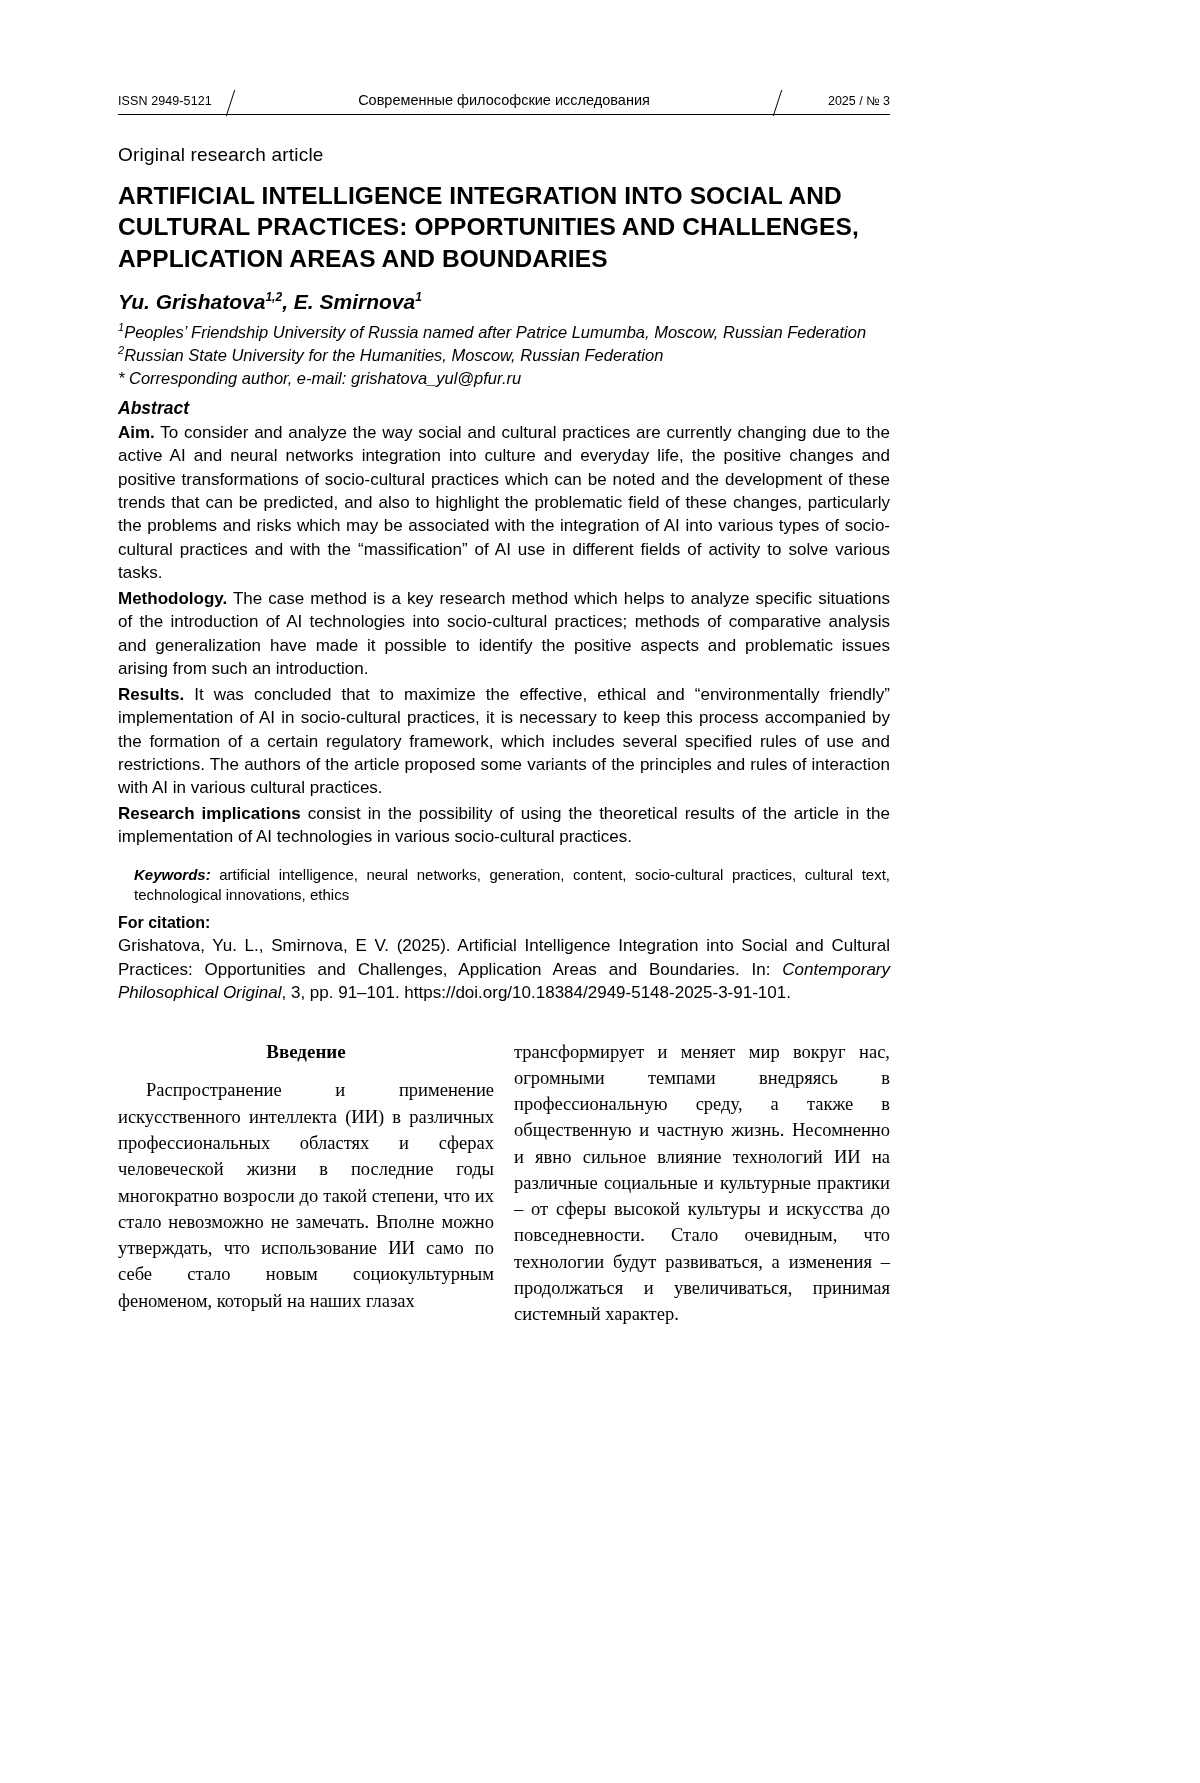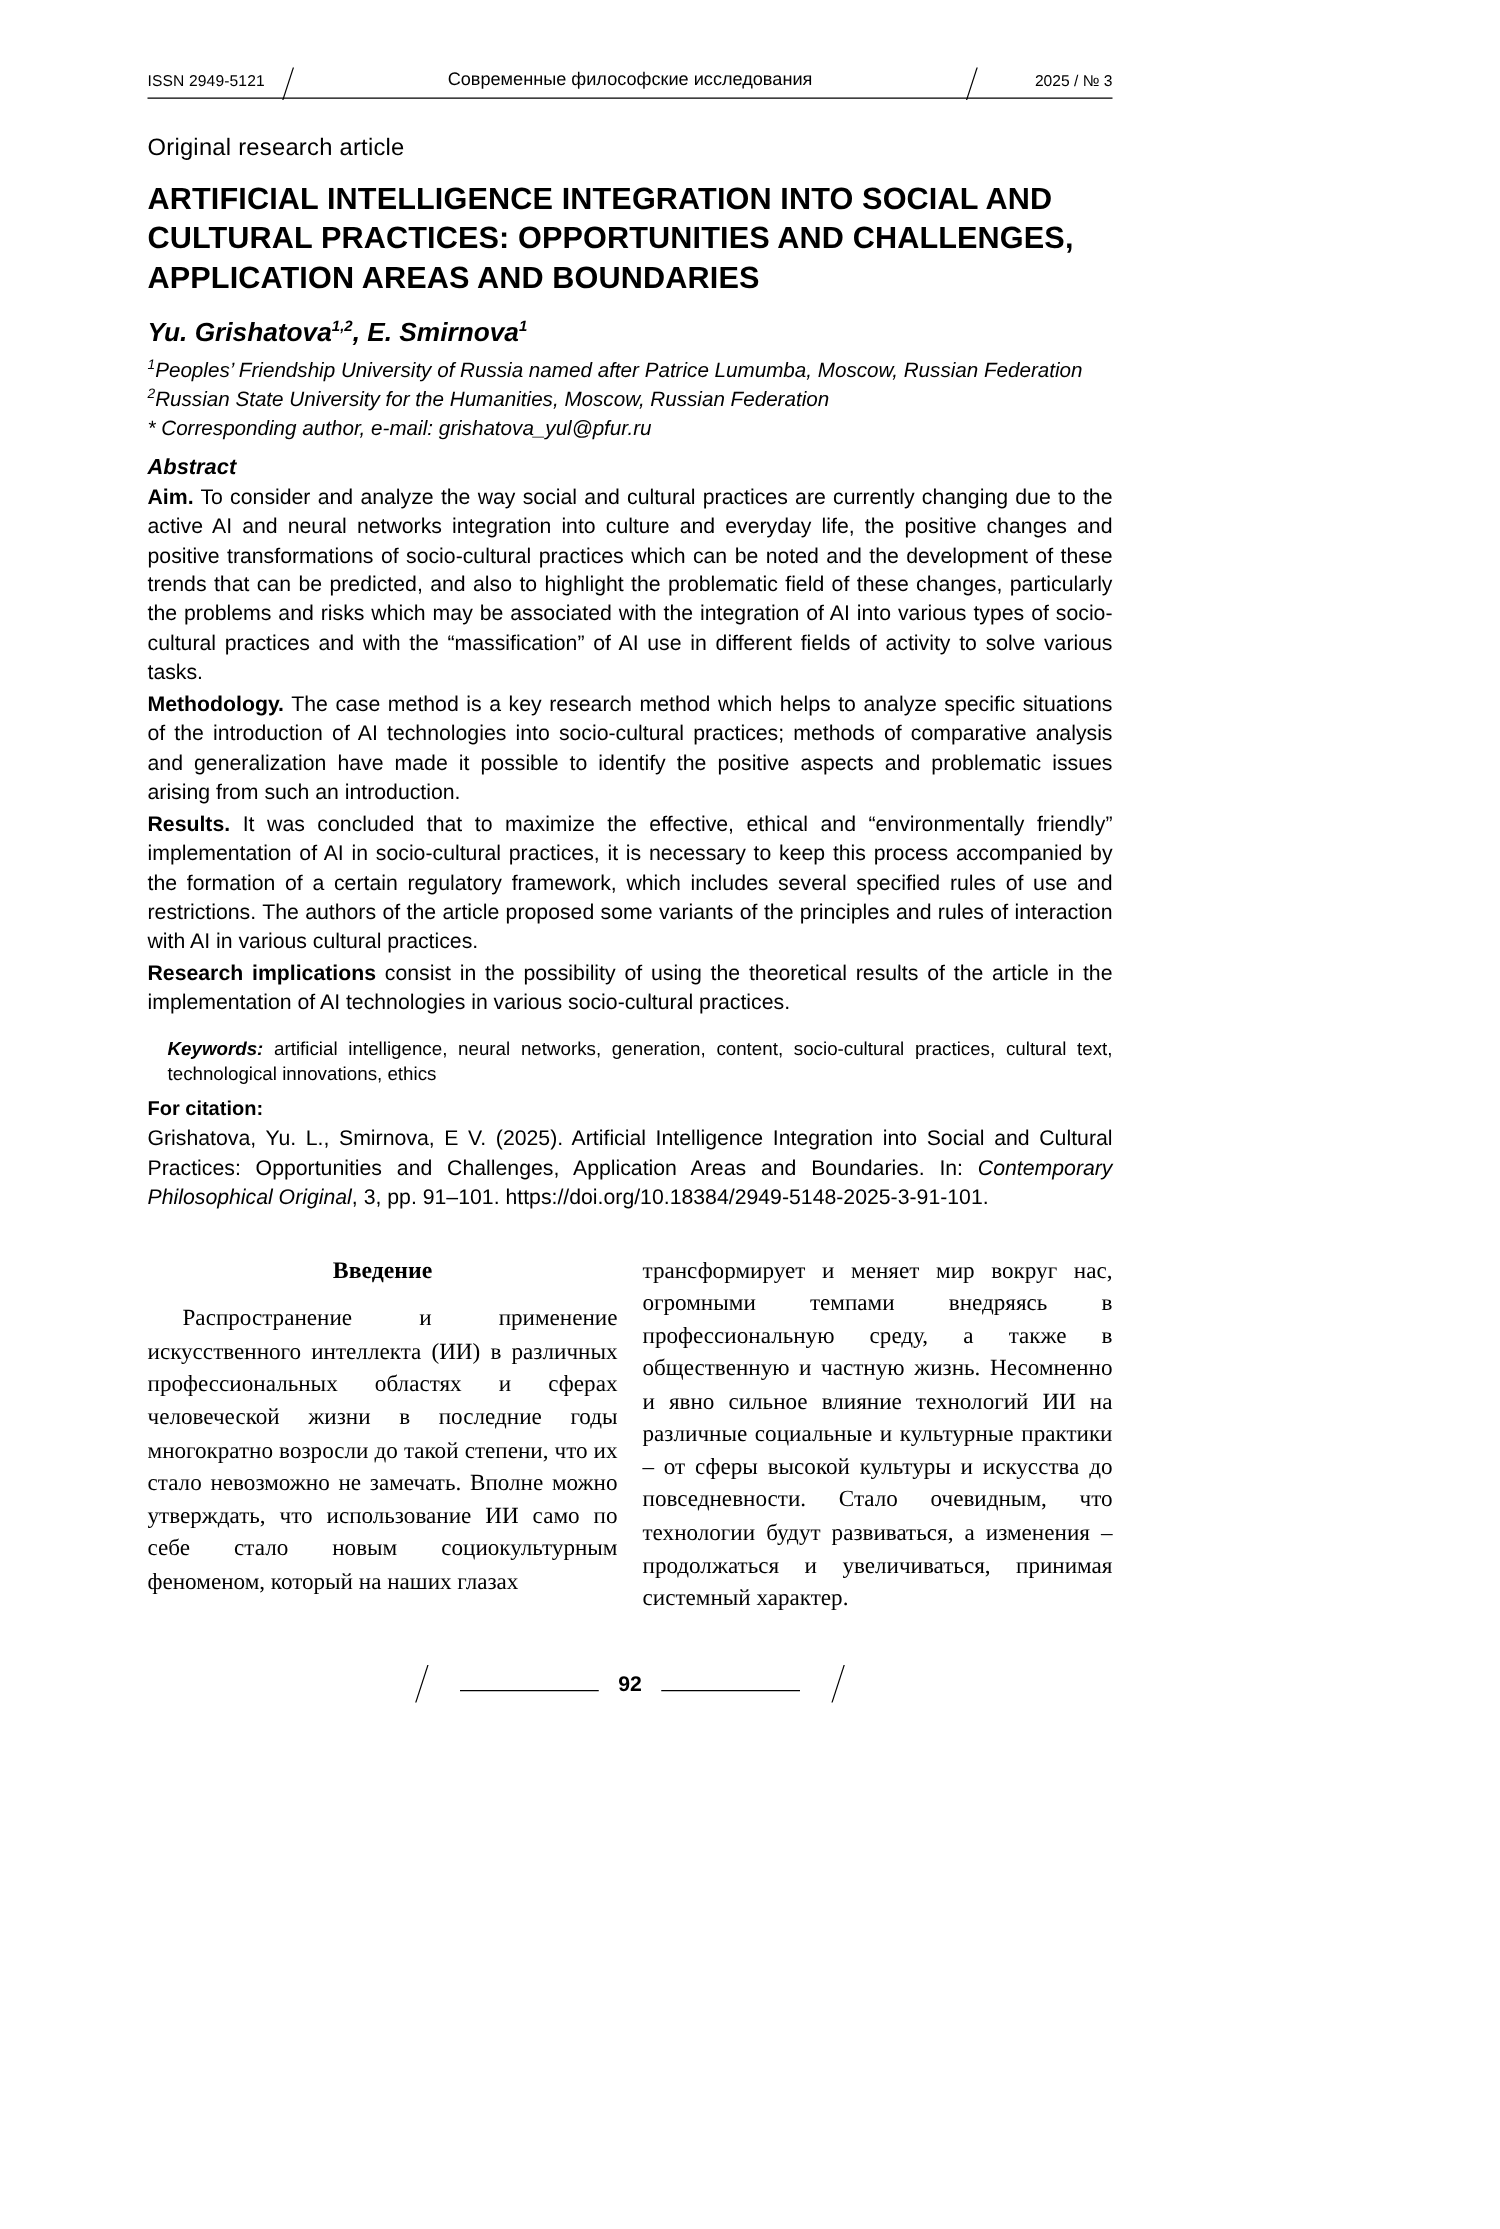--- a/index.html
+++ b/index.html
@@ -12,21 +12,21 @@
     min-height: 1783px;
     font-family: "Liberation Sans", sans-serif;
     color: #000000;
     -webkit-font-smoothing: antialiased;
   }
   .page {
     position: relative;
     width: 1008px;
     min-height: 1783px;
     box-sizing: border-box;
-    padding: 52px 118px 40px 118px;
+    padding: 88px 118px 40px 118px;
   }
 
   
   .runhead {
     position: relative;
     height: 34px;
     margin-bottom: 18px;
   }
   .runhead .rule {
     position: absolute;
@@ -265,20 +265,14 @@
   <div class="body-cols">
     <div class="col">
       <h2>Введение</h2>
       <p>Распространение и применение искусственного интеллекта (ИИ) в различных профессиональных областях и сферах человеческой жизни в последние годы многократно возросли до такой степени, что их стало невозможно не замечать. Вполне можно утверждать, что использование ИИ само по себе стало новым социокультурным феноменом, который на наших глазах</p>
     </div>
     <div class="col">
       <p class="noindent">трансформирует и меняет мир вокруг нас, огромными темпами внедряясь в профессиональную среду, а также в общественную и частную жизнь. Несомненно и явно сильное влияние технологий ИИ на различные социальные и культурные практики – от сферы высокой культуры и искусства до повседневности. Стало очевидным, что технологии будут развиваться, а изменения – продолжаться и увеличиваться, принимая системный характер.</p>
     </div>
   </div>
 
-  <div class="footer">
-    <div class="rule"></div>
-    <div class="tick-l"></div>
-    <div class="tick-r"></div>
-    <div class="pageno"><span>92</span></div>
-  </div>
 
 </div>
 
 </body></html>

